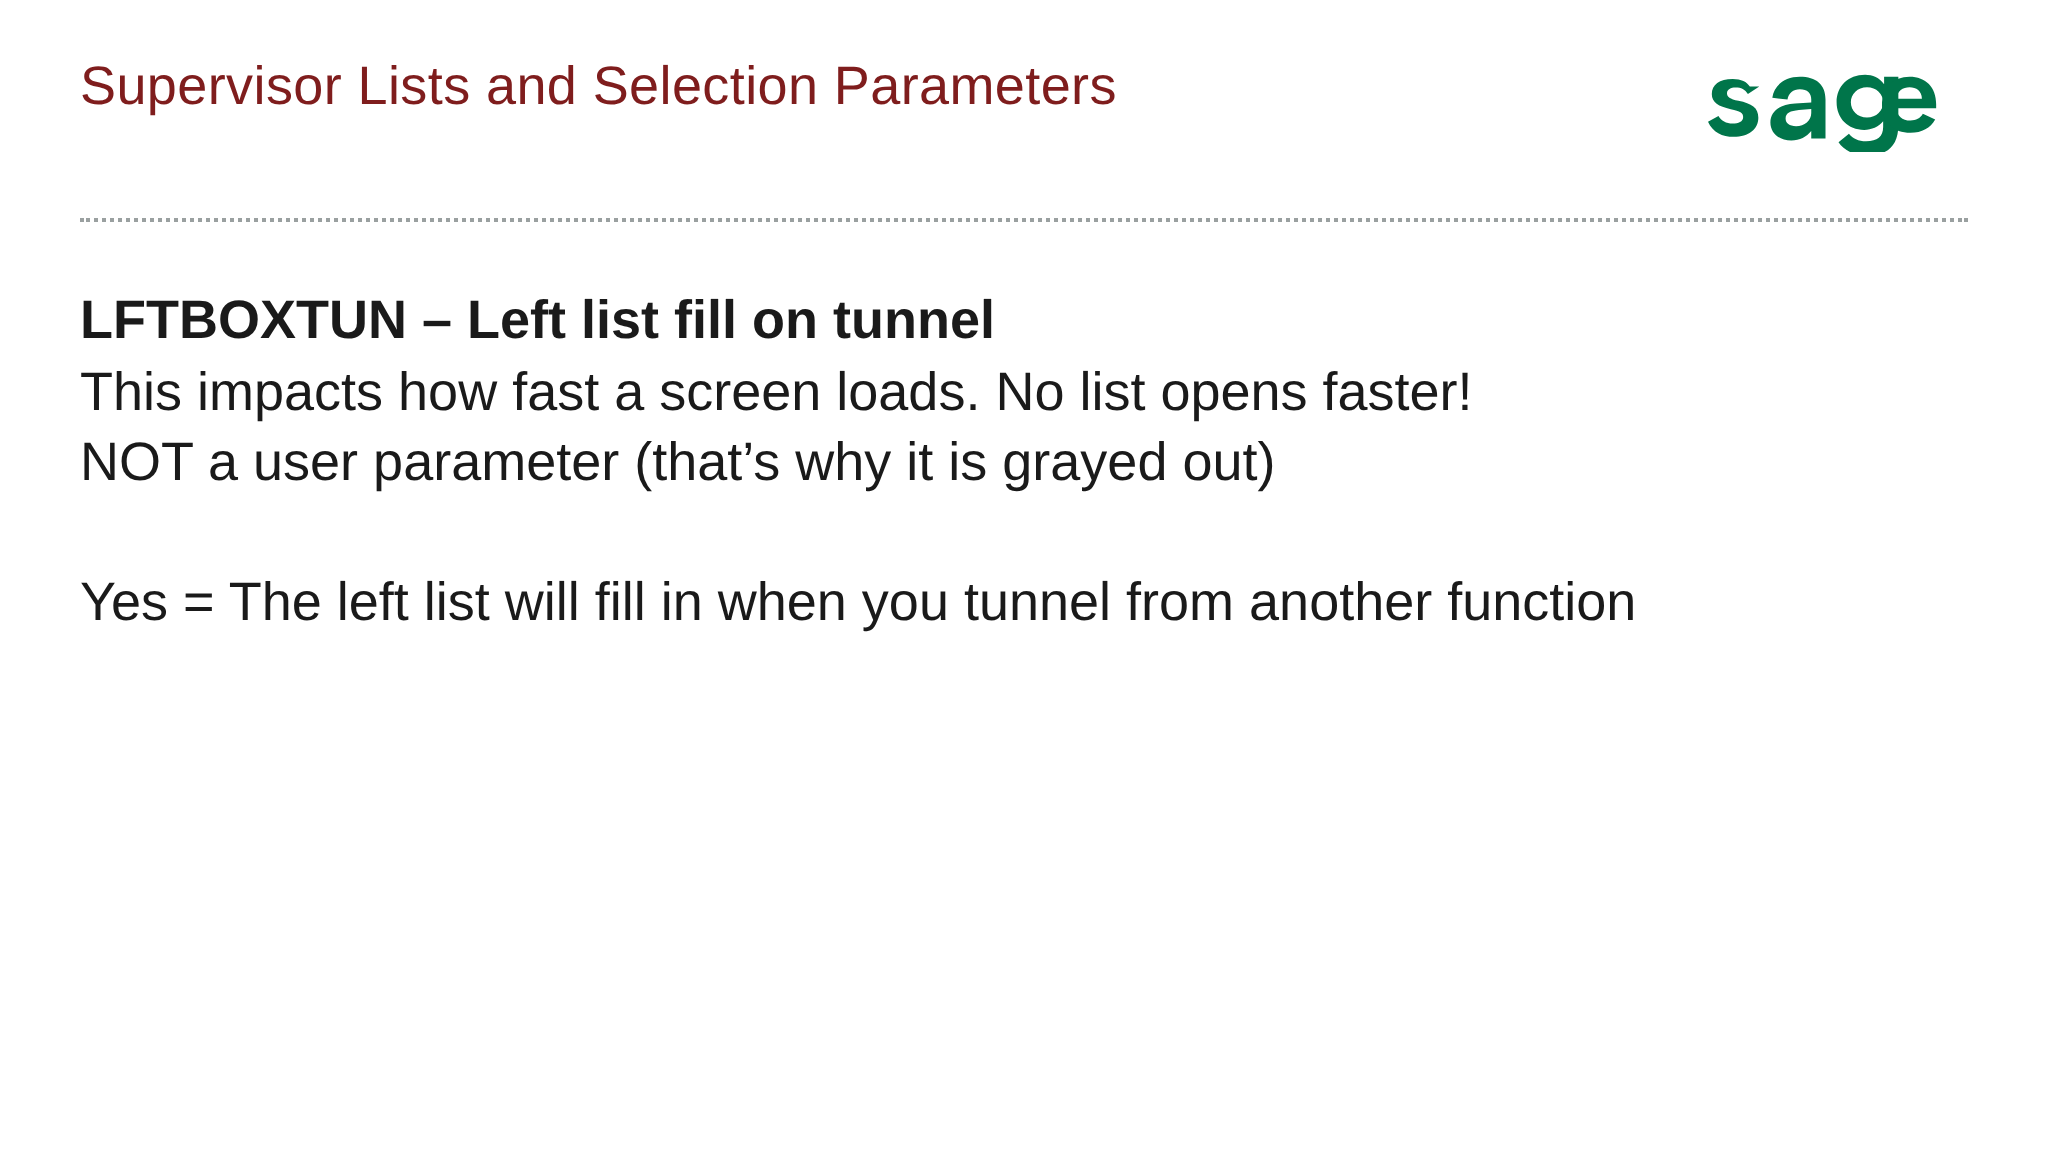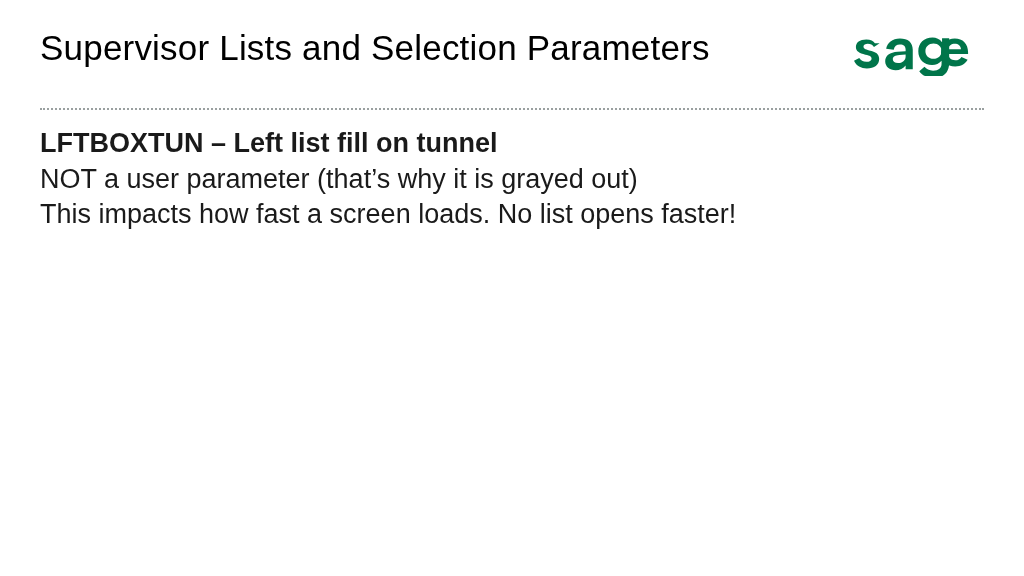--- a/index.html
+++ b/index.html
@@ -1,23 +1,23 @@
 <!DOCTYPE html>
 <html><head>
 <meta charset="utf-8">
 <style>
   * { margin: 0; padding: 0; box-sizing: border-box; }
   html, body { width: 1024px; height: 576px; font-family: Arial, Helvetica, sans-serif; background: #ffffff; overflow: hidden; }
   .slide { position: relative; width: 1024px; height: 576px; padding: 28px 40px 40px 40px; }
   .header { display: flex; justify-content: space-between; align-items: flex-start; }
-  .title { font-size: 35px; font-weight: 400; color: #000000; line-height: 1.15; letter-spacing: 0.2px; }
+  .title { font-size: 27px; font-weight: 400; color: #7f1d1d; line-height: 1.15; letter-spacing: 0.2px; }
   .logo { flex: 0 0 auto; margin-top: -4px; }
   .logo svg { width: 130px; height: 52px; }
   .divider { margin-top: 28px; border: none; border-top: 2px dotted #9aa0a0; height: 0; }
-  .body { margin-top: 16px; font-size: 27px; line-height: 1.32; color: #1a1a1a; max-width: 940px; }
+  .body { margin-top: 32px; font-size: 27px; line-height: 1.32; color: #1a1a1a; max-width: 940px; }
   .param-head { font-weight: 700; }
   .para { margin-top: 0; }
   .gap { height: 34px; }
 </style>
 </head>
 <body>
 
 <div class="slide">
 
   <div class="header">
@@ -37,19 +37,20 @@
       </svg>
     </div>
   </div>
 
   <hr class="divider">
 
   <div class="body">
     <div class="para">
       <span class="param-head"><span>LFTBOXTUN</span><span> – </span><span>Left list fill on tunnel</span></span>
     </div>
+    <div class="para">This impacts how fast a screen loads.  No list opens faster!</div>
     <div class="para">NOT a user parameter (that’s why it is grayed out)</div>
-    <div class="para">This impacts how fast a screen loads.  No list opens faster!</div>
     <div class="gap"></div>
+    <div class="para">Yes = The left list will fill in when you tunnel from another function</div>
     <div class="gap"></div>
   </div>
 
 </div>
 
 </body></html>

